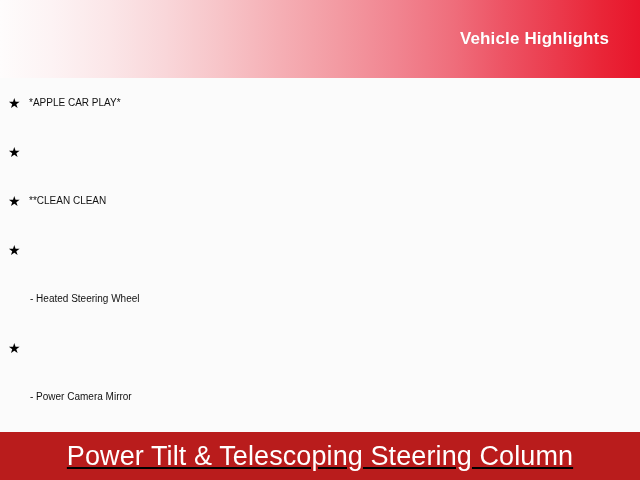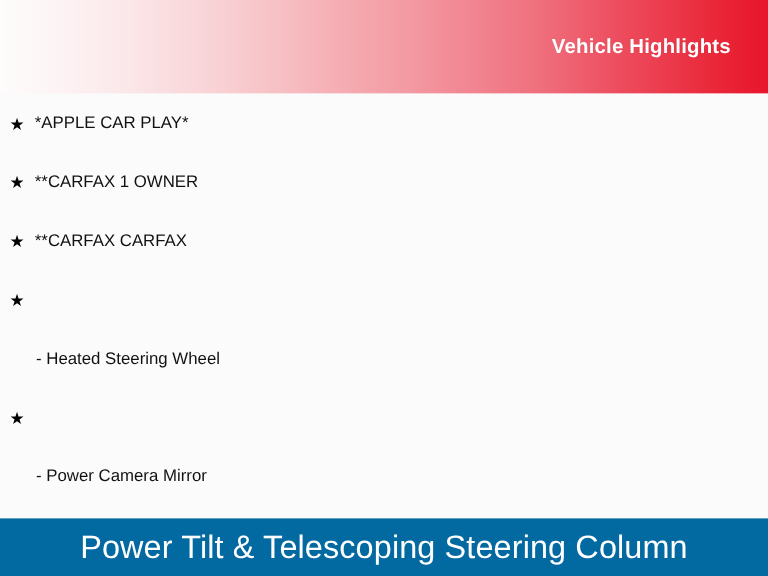--- a/index.html
+++ b/index.html
@@ -90,37 +90,38 @@
     font-size: 14px;
     line-height: 1;
     color: #000000;
     display: inline-block;
   }
   .hl-item.sub .bullet {
     width: 0;
     flex: 0 0 0;
   }
   .hl-text {
-    font-size: 14px;
+    font-size: 10px;
     line-height: 19px;
     color: #111111;
     white-space: nowrap;
   }
 
   
   .banner {
     position: absolute;
     left: 0;
     bottom: 0;
     width: 640px;
     height: 48px;
-    background: #0369a1;
+    background: #b91c1c;
     display: flex;
     align-items: center;
     justify-content: center;
+    text-decoration: underline;
   }
   .banner-text {
     color: #ffffff;
     font-size: 27px;
     font-weight: normal;
     line-height: 30px;
     letter-spacing: 0.1px;
     white-space: nowrap;
   }
 </style>
@@ -136,26 +137,25 @@
   <div class="content">
     <ul class="hl-list">
 
       <li class="hl-item">
         <span class="bullet">★</span>
         <span class="hl-text">*APPLE CAR PLAY*</span>
       </li>
 
       <li class="hl-item">
         <span class="bullet">★</span>
-        <span class="hl-text">**CARFAX 1 OWNER</span>
       </li>
 
       <li class="hl-item">
         <span class="bullet">★</span>
-        <span class="hl-text">**CARFAX CARFAX</span>
+        <span class="hl-text">**CLEAN CLEAN</span>
       </li>
 
       <li class="hl-item">
         <span class="bullet">★</span>
       </li>
 
       <li class="hl-item sub">
         <span class="bullet"></span>
         <span class="hl-text">- Heated Steering Wheel</span>
       </li>

